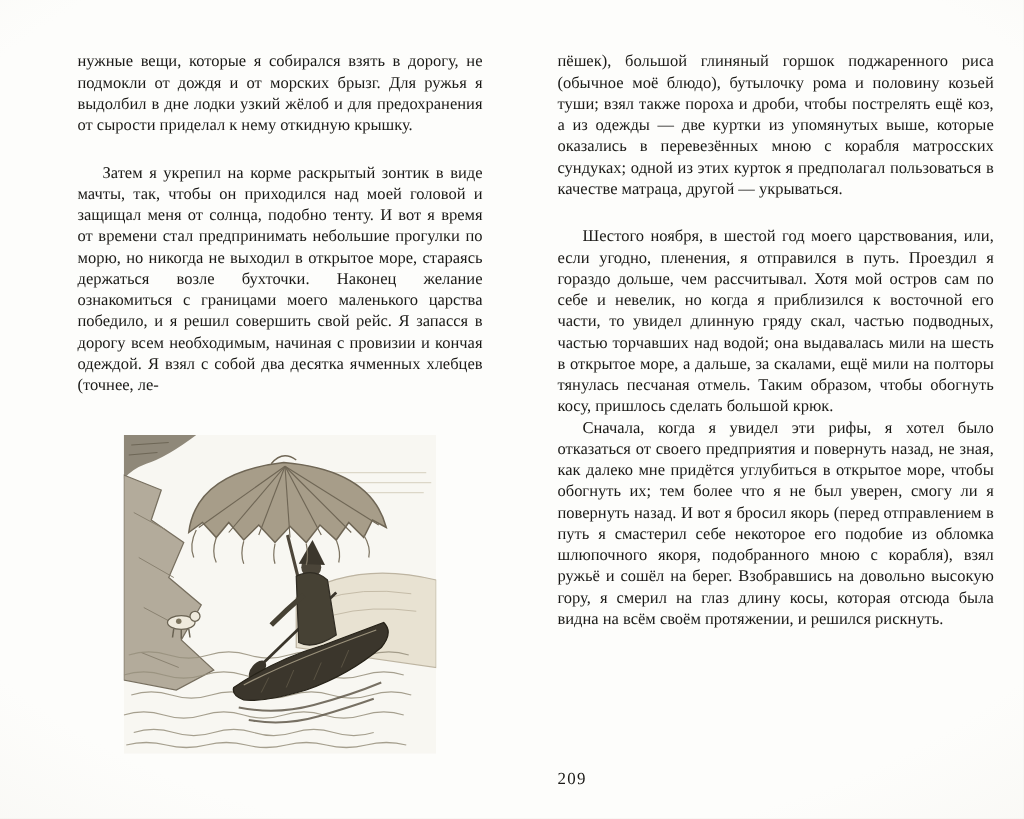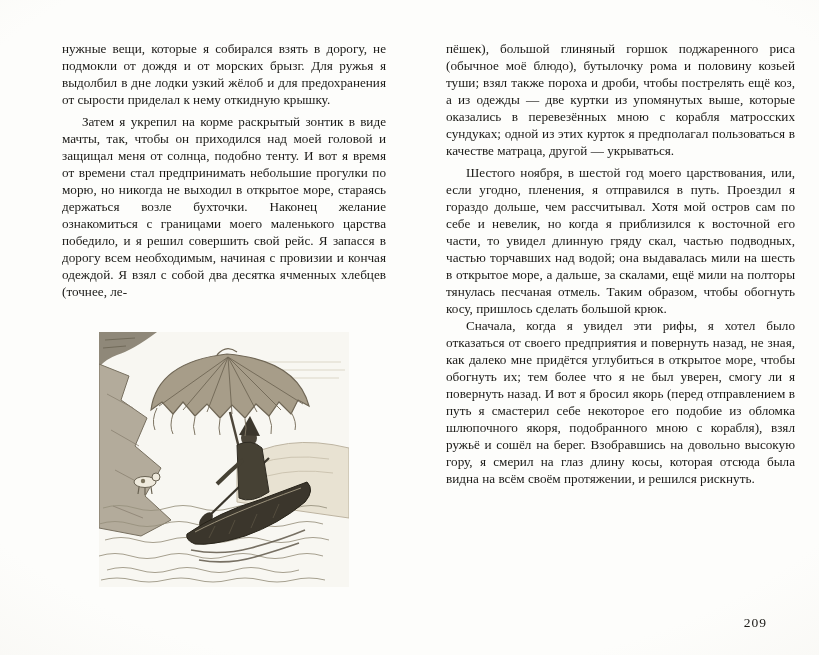--- a/index.html
+++ b/index.html
@@ -19,30 +19,30 @@
   .page { position: relative; height: 655px; }
   .page-left  { width: 410px; padding: 40px 24px 4px 62px; }
   .page-right { width: 409px; padding: 40px 24px 0 36px; }
   .para {
     margin: 0;
     font-size: 13.2px;
     line-height: 17px;
     text-align: justify;
   }
   .indent { text-indent: 20px; }
-  .gap { margin-top: 5px; }
+  .gap { margin-top: 21px; }
   figure.illustration {
     margin: 32px auto 0;
     width: 250px;
     height: 255px;
   }
   .page-number {
     position: absolute;
     bottom: 24px; left: 36px; right: 52px;
-    text-align: right;
+    text-align: left;
     font-size: 13.5px;
     letter-spacing: 1px;
     font-family: Liberation Serif, serif;
   }
 </style>
 </head>
 <body>
 
 <div class="spread">
 

